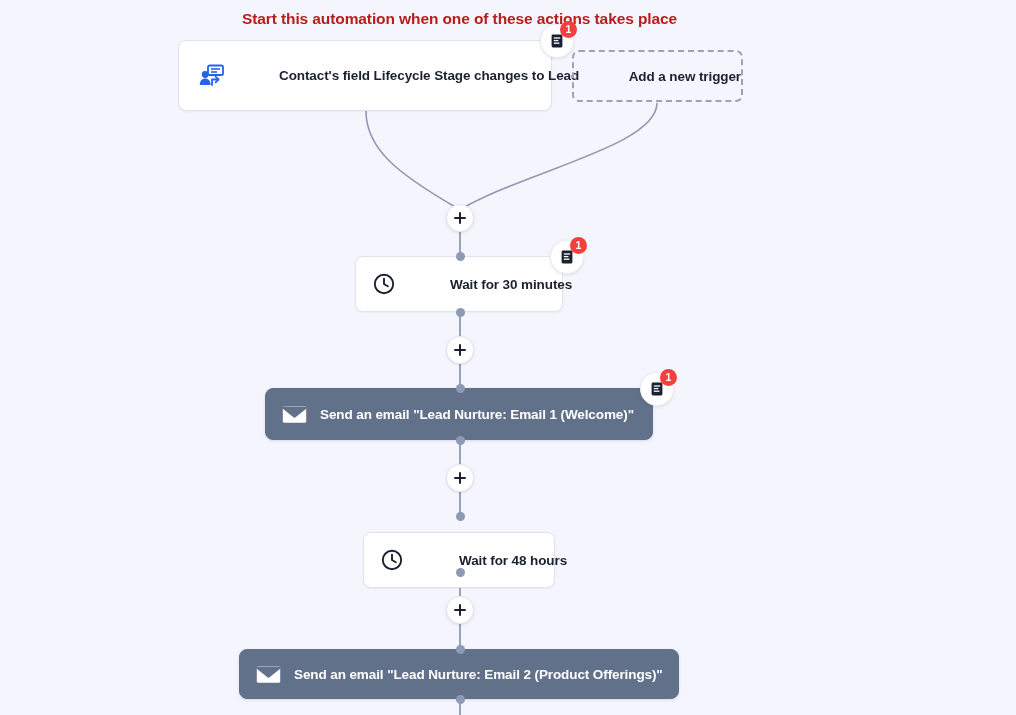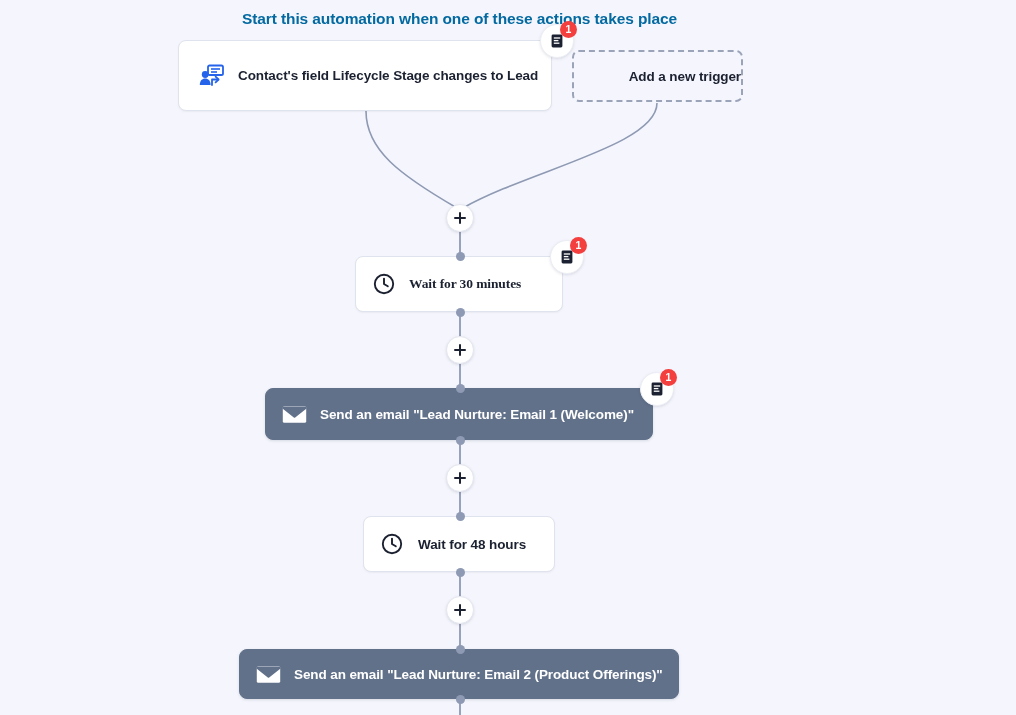--- a/index.html
+++ b/index.html
@@ -33,38 +33,39 @@
 
   
   .flow-title {
     position: absolute;
     left: 0;
     top: 10px;
     width: 919px;
     text-align: center;
     font-size: 15.5px;
     font-weight: bold;
-    color: #0369a1;
+    color: #b91c1c;
     letter-spacing: -0.1px;
     z-index: 5;
   }
 
   
   .node {
     position: absolute;
     z-index: 4;
     display: flex;
     align-items: center;
     border-radius: 8px;
   }
 
   .node-card {
     background: #ffffff;
     border: 1px solid #dfe3ed;
     box-shadow: 0 1px 2px rgba(30,40,70,0.06);
+    gap: 41px;
   }
 
   .node-dashed {
     background: transparent;
     border: 2px dashed #9aa3b8;
     border-radius: 7px;
     justify-content: flex-end;
   }
 
   .node-filled {
@@ -101,33 +102,32 @@
   #add-trigger {
     left: 572px; top: 50px;
     width: 171px; height: 52px;
   }
   #add-trigger .node-label { font-weight: bold; }
 
   #wait-1 {
     left: 355px; top: 256px;
     width: 208px; height: 56px;
     padding-left: 17px;
-    font-family: Liberation Serif, serif;
   }
   #wait-1 .node-label { margin-left: 14px; }
 
   #email-1 {
     left: 265px; top: 388px;
     width: 388px; height: 52px;
     padding-left: 16px;
   }
   #email-1 .node-label { margin-left: 13px; }
 
   #wait-2 {
-    left: 363px; top: 516px;
+    left: 363px; top: 532px;
     width: 192px; height: 56px;
     padding-left: 17px;
   }
   #wait-2 .node-label { margin-left: 15px; }
 
   #email-2 {
     left: 239px; top: 649px;
     width: 440px; height: 50px;
     padding-left: 16px;
   }

